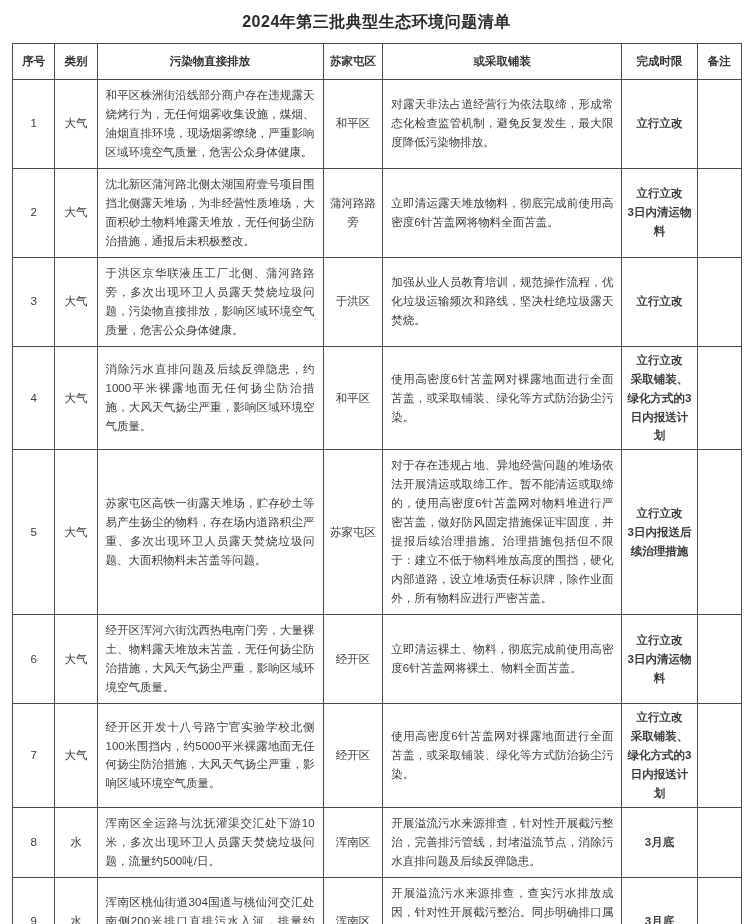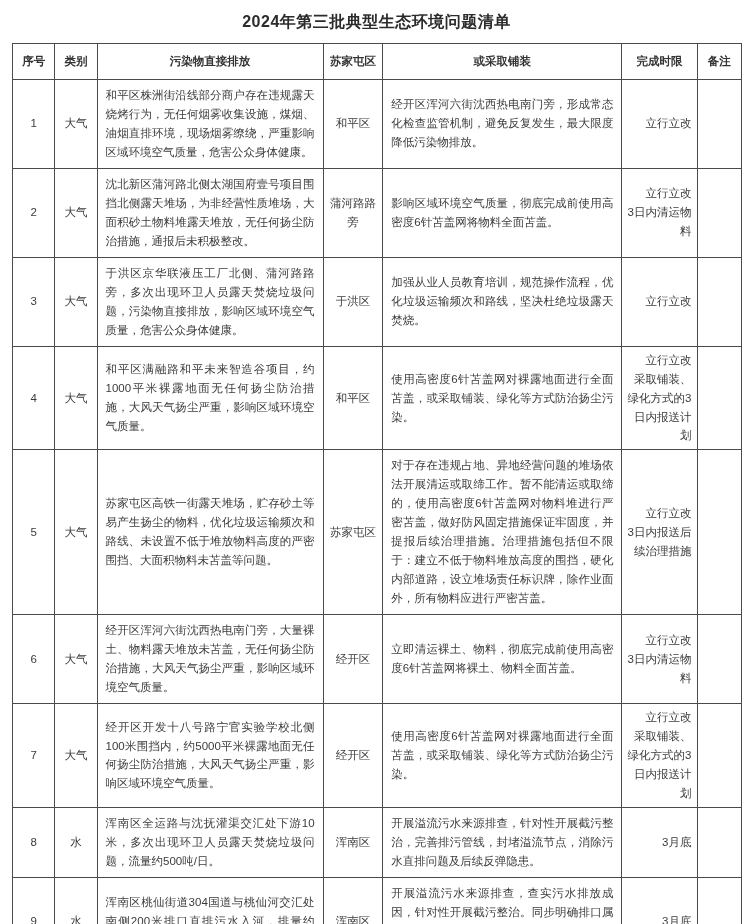--- a/index.html
+++ b/index.html
@@ -47,23 +47,24 @@
   }
   td.c-center {
     text-align: center;
     padding: 4px 3px;
   }
   td.c-text {
     text-align: justify;
     padding: 6px 8px;
   }
   td.c-deadline {
-    text-align: right;
+    text-align: center;
     padding: 4px 5px;
     white-space: pre-line;
+    font-weight: bold;
   }
   td.c-remark {
     padding: 4px 3px;
   }
 </style>
 </head>
 <body>
 
 <div class="page">
   <div class="doc-title">2024年第三批典型生态环境问题清单</div>
@@ -88,61 +89,61 @@
         <th>完成时限</th>
         <th>备注</th>
       </tr>
     </thead>
     <tbody>
   <tr>
     <td class="c-center">1</td>
     <td class="c-center">大气</td>
     <td class="c-text">和平区株洲街沿线部分商户存在违规露天烧烤行为，无任何烟雾收集设施，煤烟、油烟直排环境，现场烟雾缭绕，严重影响区域环境空气质量，危害公众身体健康。</td>
     <td class="c-center">和平区</td>
-    <td class="c-text">经开区浑河六街沈西热电南门旁，形成常态化检查监管机制，避免反复发生，最大限度降低污染物排放。</td>
+    <td class="c-text">对露天非法占道经营行为依法取缔，形成常态化检查监管机制，避免反复发生，最大限度降低污染物排放。</td>
     <td class="c-deadline">立行立改</td>
     <td class="c-remark"></td>
   </tr>
 
   <tr>
     <td class="c-center">2</td>
     <td class="c-center">大气</td>
     <td class="c-text">沈北新区蒲河路北侧太湖国府壹号项目围挡北侧露天堆场，为非经营性质堆场，大面积砂土物料堆露天堆放，无任何扬尘防治措施，通报后未积极整改。</td>
     <td class="c-center">蒲河路路旁</td>
-    <td class="c-text">影响区域环境空气质量，彻底完成前使用高密度6针苫盖网将物料全面苫盖。</td>
+    <td class="c-text">立即清运露天堆放物料，彻底完成前使用高密度6针苫盖网将物料全面苫盖。</td>
     <td class="c-deadline">立行立改
 3日内清运物料</td>
     <td class="c-remark"></td>
   </tr>
 
   <tr>
     <td class="c-center">3</td>
     <td class="c-center">大气</td>
     <td class="c-text">于洪区京华联液压工厂北侧、蒲河路路旁，多次出现环卫人员露天焚烧垃圾问题，污染物直接排放，影响区域环境空气质量，危害公众身体健康。</td>
     <td class="c-center">于洪区</td>
     <td class="c-text">加强从业人员教育培训，规范操作流程，优化垃圾运输频次和路线，坚决杜绝垃圾露天焚烧。</td>
     <td class="c-deadline">立行立改</td>
     <td class="c-remark"></td>
   </tr>
 
   <tr>
     <td class="c-center">4</td>
     <td class="c-center">大气</td>
-    <td class="c-text">和平区满融路和平未来智造谷项目，约1000平米裸露地面无任何扬尘防治措施，大风天气扬尘严重，影响区域环境空气质量。</td>
+    <td class="c-text">消除污水直排问题及后续反弹隐患，约1000平米裸露地面无任何扬尘防治措施，大风天气扬尘严重，影响区域环境空气质量。</td>
     <td class="c-center">和平区</td>
     <td class="c-text">使用高密度6针苫盖网对裸露地面进行全面苫盖，或采取铺装、绿化等方式防治扬尘污染。</td>
     <td class="c-deadline">立行立改
 采取铺装、绿化方式的3日内报送计划</td>
     <td class="c-remark"></td>
   </tr>
 
   <tr>
     <td class="c-center">5</td>
     <td class="c-center">大气</td>
-    <td class="c-text">苏家屯区高铁一街露天堆场，贮存砂土等易产生扬尘的物料，优化垃圾运输频次和路线、未设置不低于堆放物料高度的严密围挡、大面积物料未苫盖等问题。</td>
+    <td class="c-text">苏家屯区高铁一街露天堆场，贮存砂土等易产生扬尘的物料，存在场内道路积尘严重、多次出现环卫人员露天焚烧垃圾问题、大面积物料未苫盖等问题。</td>
     <td class="c-center">苏家屯区</td>
     <td class="c-text">对于存在违规占地、异地经营问题的堆场依法开展清运或取缔工作。暂不能清运或取缔的，使用高密度6针苫盖网对物料堆进行严密苫盖，做好防风固定措施保证牢固度，并提报后续治理措施。治理措施包括但不限于：建立不低于物料堆放高度的围挡，硬化内部道路，设立堆场责任标识牌，除作业面外，所有物料应进行严密苫盖。</td>
     <td class="c-deadline">立行立改
 3日内报送后续治理措施</td>
     <td class="c-remark"></td>
   </tr>
 
   <tr>
     <td class="c-center">6</td>
     <td class="c-center">大气</td>

